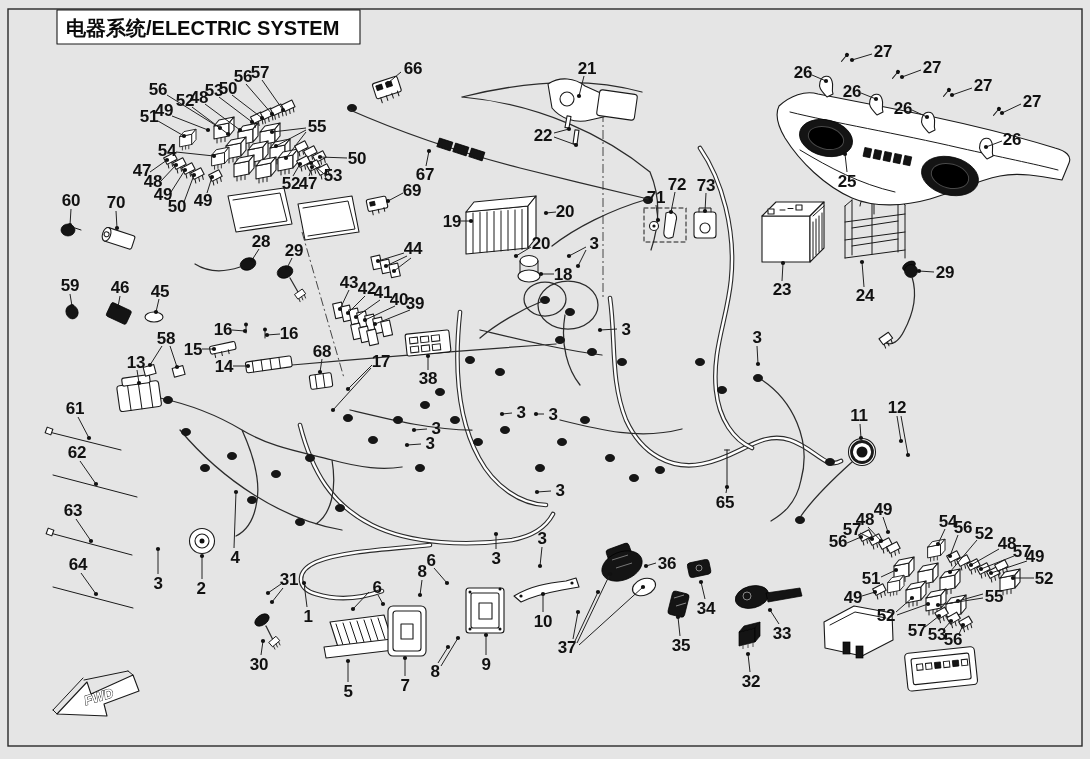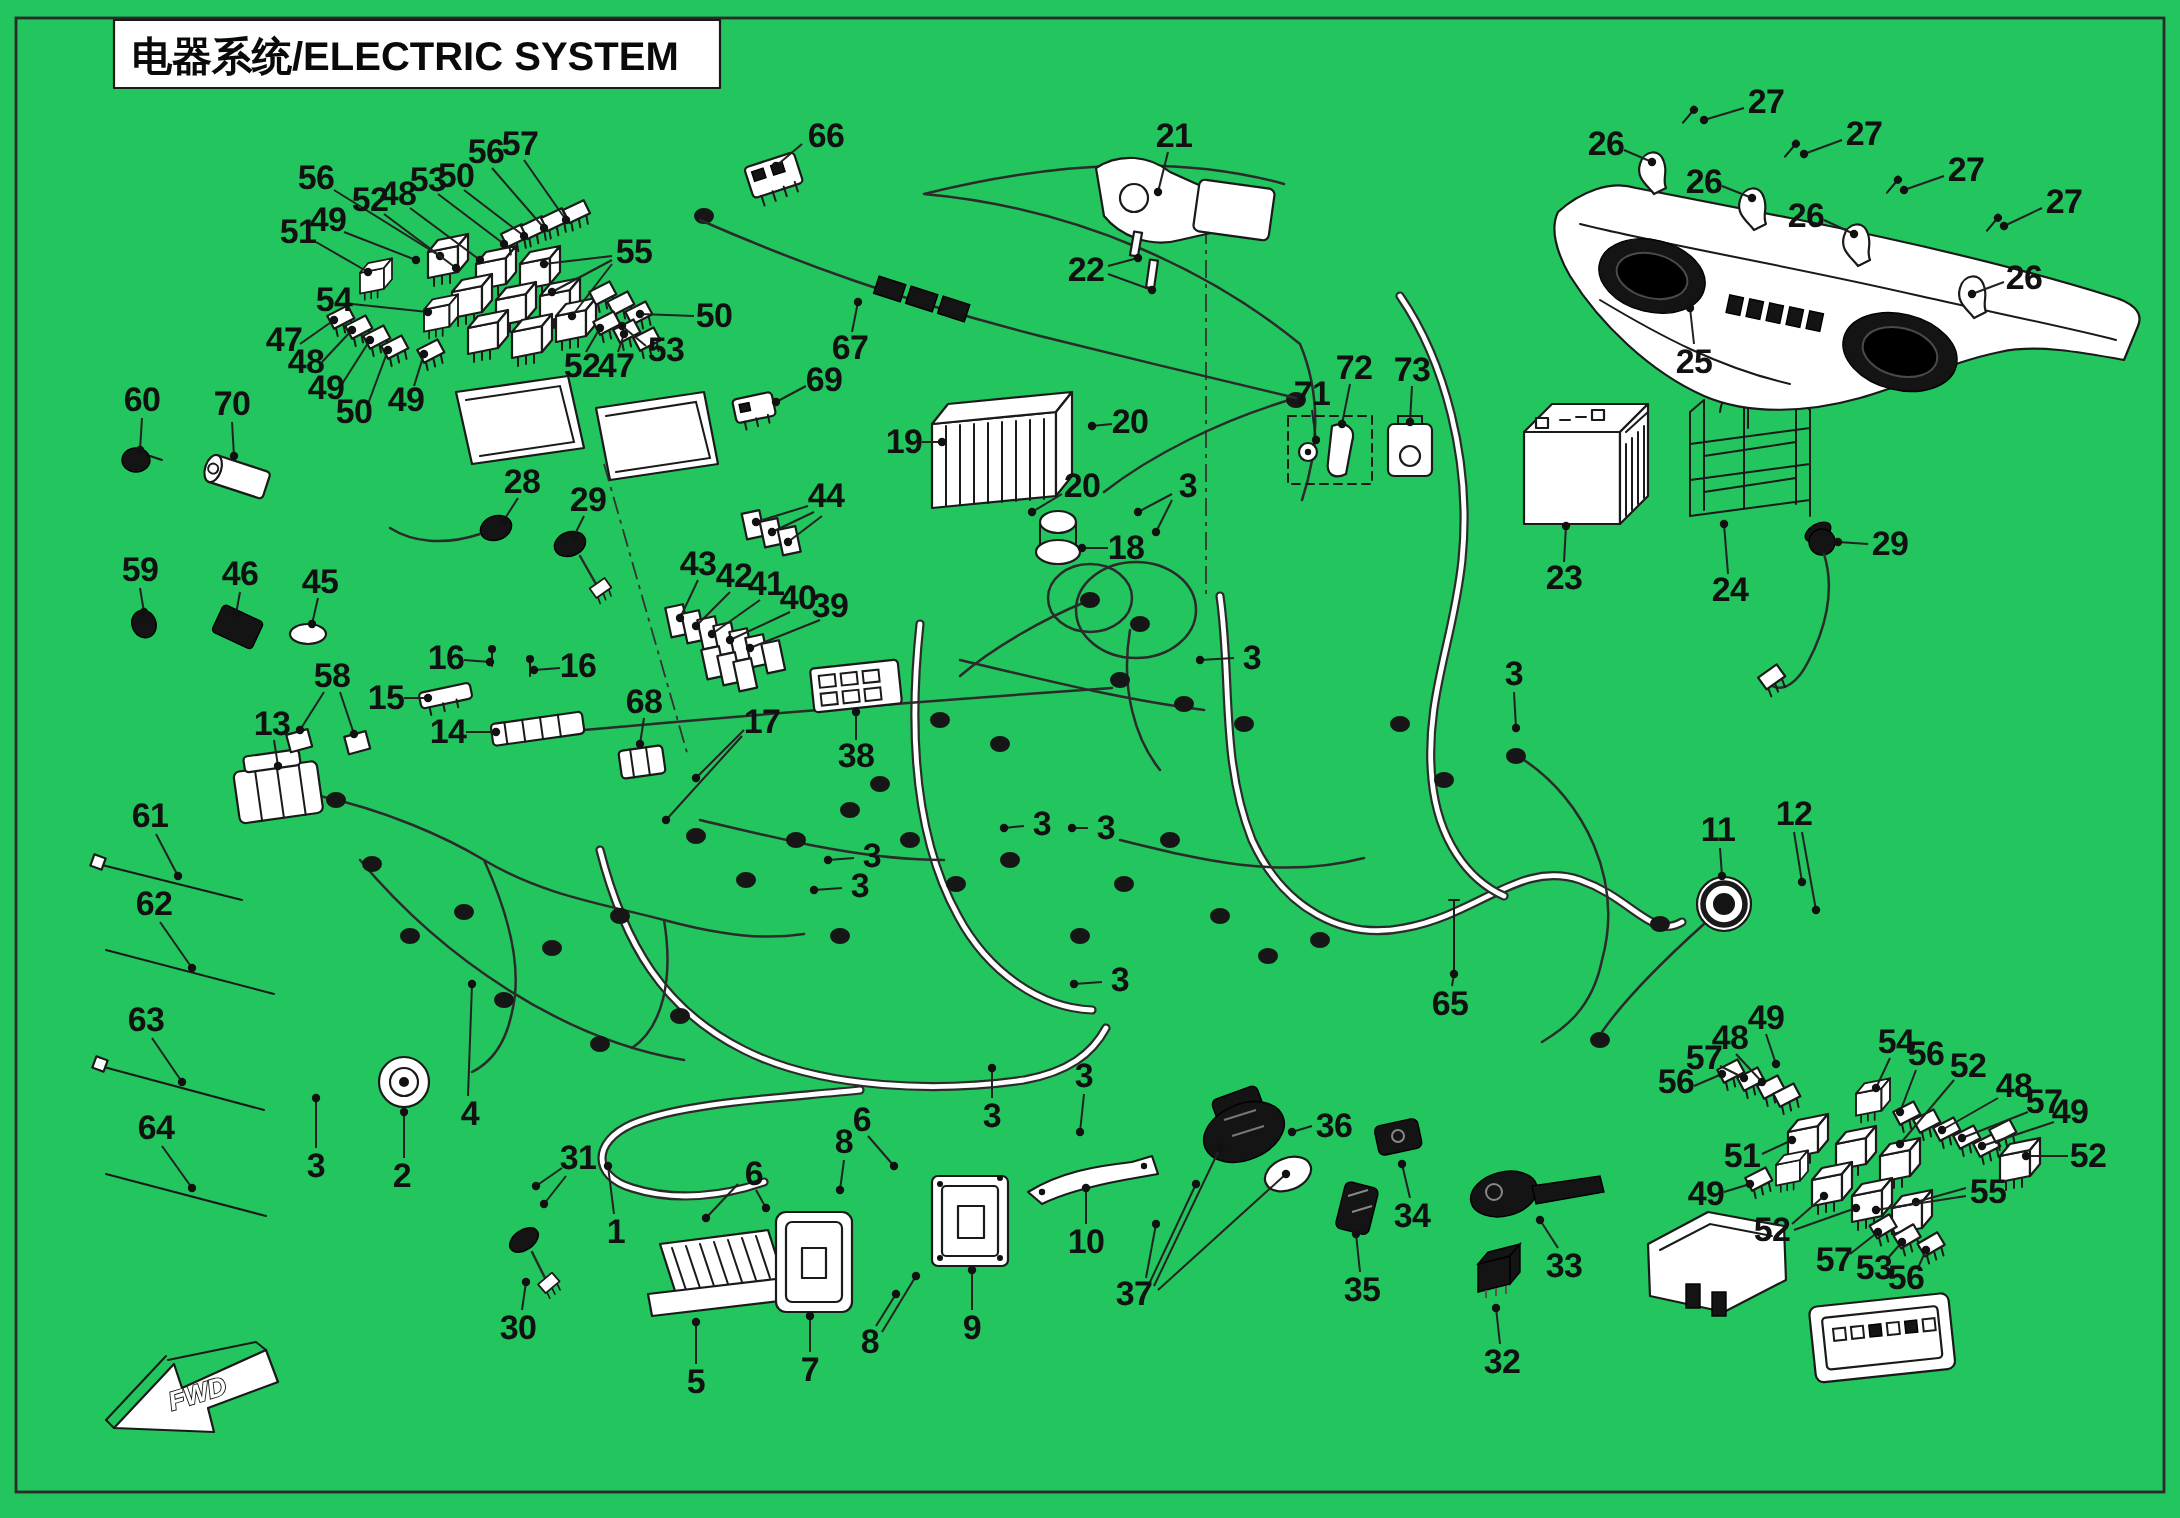--- a/index.html
+++ b/index.html
@@ -1,16 +1,16 @@
 <!DOCTYPE html>
 <html><head>
 <meta charset="utf-8">
 <style>
   html,body{margin:0;padding:0;background:#fff;}
-  .stage{position:relative;width:1090px;height:759px;background:#22c55e;overflow:hidden;
+  .stage{position:relative;width:1090px;height:759px;background:#e5e5e5;overflow:hidden;
          font-family:"Liberation Sans",sans-serif;}
   svg{position:absolute;left:0;top:0;}
   .frame{fill:none;stroke:#2a2a2a;stroke-width:1.4;}
   .part{fill:#fff;stroke:#1a1a1a;stroke-width:1.1;stroke-linejoin:round;stroke-linecap:round;}
   .ln{fill:none;stroke:#1a1a1a;stroke-width:1;stroke-linecap:round;}
   .dark{fill:#141414;stroke:#000;stroke-width:.7;}
   .w{stroke:#2b2b2b;stroke-width:1.25;fill:none;stroke-linecap:round;}
   .t-out{stroke:#2b2b2b;stroke-width:4.6;fill:none;stroke-linecap:round;}
   .t-in{stroke:#fff;stroke-width:2.4;fill:none;stroke-linecap:round;}
   .dashdot{stroke:#333;stroke-width:.9;fill:none;stroke-dasharray:9 3 2 3;}

